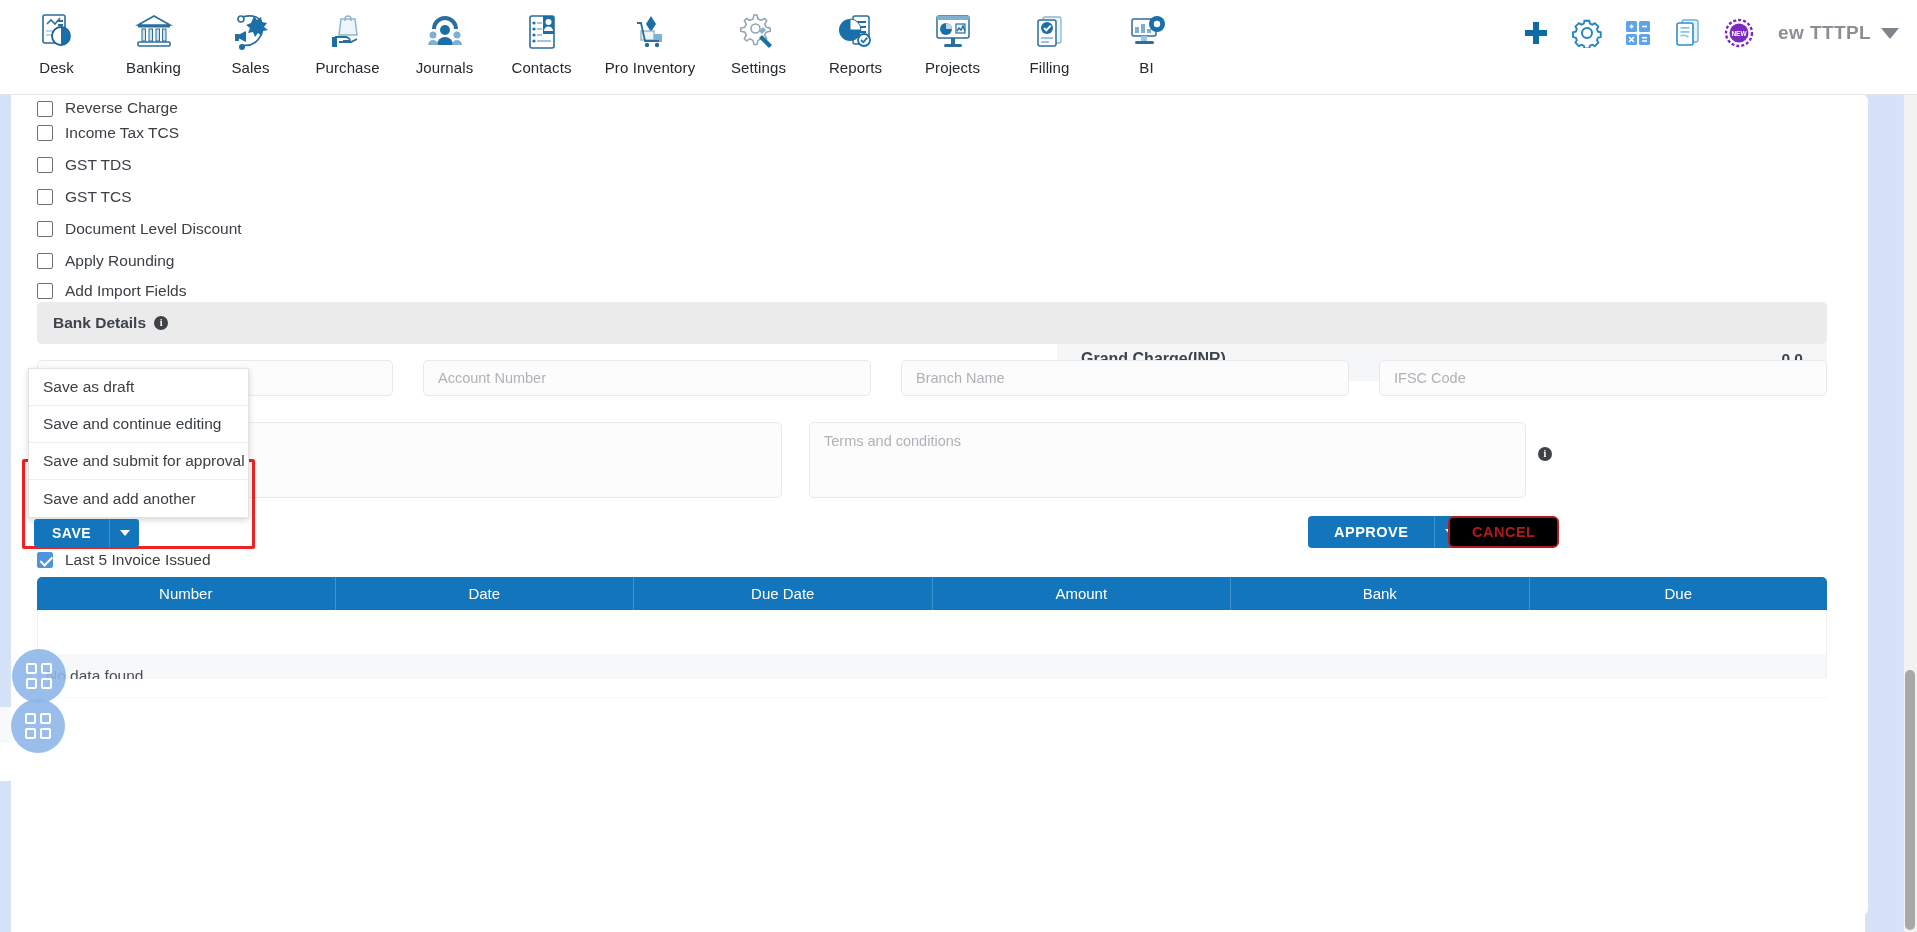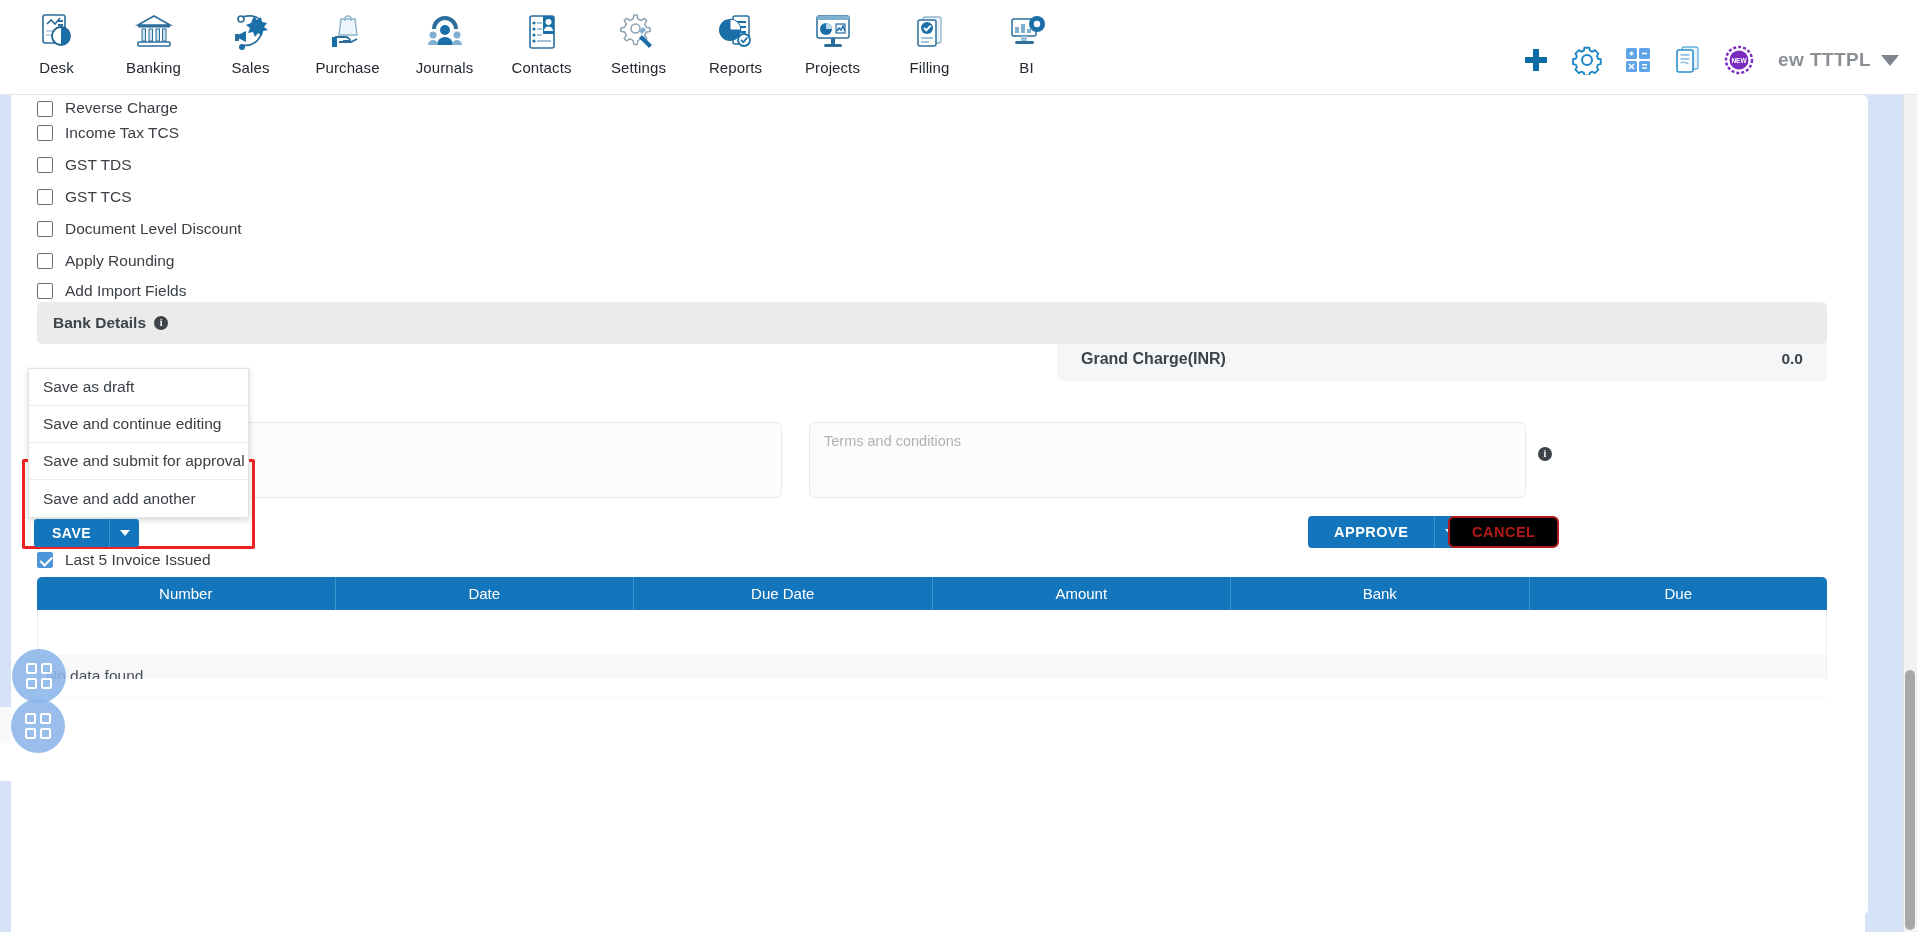--- a/index.html
+++ b/index.html
@@ -23,21 +23,21 @@
     width: 97px; padding-top: 9px;
     display: flex; flex-direction: column; align-items: center;
     cursor: pointer;
   }
   .nav-item .ico { height: 46px; display: flex; align-items: center; justify-content: center; }
   .nav-item .lbl {
     margin-top: 4px; font-size: 15px; color: #23292f; letter-spacing: .1px; white-space: nowrap;
   }
   .nav-right {
     position: absolute; right: 18px; top: 18px;
-    display: flex; align-items: center; gap: 22px; margin-top: 27px;
+    display: flex; align-items: center; gap: 22px;
   }
   .nav-right .ricon { cursor: pointer; display: flex; align-items: center; justify-content: center; }
   .org-name {
     font-size: 19px; font-weight: bold; color: #8a8f96; letter-spacing: .4px;
     margin-left: 2px; white-space: nowrap;
   }
   .chev {
     width: 0; height: 0; border-left: 9px solid transparent; border-right: 9px solid transparent;
     border-top: 11px solid #7f858c; margin-left: 10px; cursor: pointer;
   }
@@ -340,20 +340,33 @@
               <rect x="16" y="17" width="5" height="2" fill="#9fc4dd"></rect>
             <circle cx="13" cy="24" r="1.6" fill="#2b6e9c"></circle>
               <rect x="16" y="23" width="5" height="2" fill="#9fc4dd"></rect>
             <circle cx="13" cy="30" r="1.6" fill="#2b6e9c"></circle>
               <rect x="16" y="29" width="14" height="2" fill="#9fc4dd"></rect>
           </svg>
         </span>
         <span class="lbl">Contacts</span>
       </div>
 
+      <div class="nav-item" style="width:120px">
+        <span class="ico">
+          <svg width="42" height="42" viewBox="0 0 42 42">
+            <path d="M22 5 l5 8 -5 8 -5 -8 z" fill="#1b6fa8"></path>
+            <rect x="12" y="20" width="13" height="9" fill="#eef5fa" stroke="#8fb4cd" stroke-width="1.4"></rect>
+            <rect x="25" y="23" width="8" height="8" fill="#7fb0d2"></rect>
+            <path d="M8 12 h4 l4 18 h14" fill="none" stroke="#2b6e9c" stroke-width="1.8"></path>
+            <circle cx="18" cy="34" r="2.2" fill="#2b6e9c"></circle>
+              <circle cx="28" cy="34" r="2.2" fill="#2b6e9c"></circle>
+          </svg>
+        </span>
+        <span class="lbl">Pro Inventory</span>
+      </div>
 
       <div class="nav-item">
         <span class="ico">
           <svg width="42" height="42" viewBox="0 0 42 42">
             <path d="M16 4 l3 0 1 4 3 1.5 3.5-2 2.2 2.2 -2 3.5 1.5 3 4 1 0 3 -4 1 -1.5 3 2 3.5 -2.2 2.2 -3.5-2 -3 1.5 -1 4 -3 0 -1-4 -3-1.5 -3.5 2 -2.2-2.2 2-3.5 -1.5-3 -4-1 0-3 4-1 1.5-3 -2-3.5 2.2-2.2 3.5 2 3-1.5 z" fill="#fff" stroke="#8fa3b0" stroke-width="1.5"></path>
             <circle cx="17.5" cy="17.5" r="4.5" fill="#fff" stroke="#8fa3b0" stroke-width="1.5"></circle>
             <path d="M24 24 l10 10 -3 3 -10-10 z" fill="#1b6fa8"></path>
             <path d="M21 20 l4-4 3 3 -4 4 z" fill="#7fb0d2"></path>
           </svg>
         </span>
@@ -531,20 +544,26 @@
       <div class="grand-total">
         <span class="gt-label">Grand Charge(INR)</span>
         <span class="gt-value">0.0</span>
       </div>
 
       <div class="section-head">
         <span class="t">Bank Details</span>
         <span class="info-i">i</span>
       </div>
 
+      <div class="inputs-row">
+        <div class="fld">Bank Name</div>
+        <div class="fld">Account Number</div>
+        <div class="fld">Branch Name</div>
+        <div class="fld">IFSC Code</div>
+      </div>
 
       <div class="ta-left"></div>
       <div class="ta-right">Terms and conditions</div>
       <span class="ta-info info-i">i</span>
 
       <div class="btn-approve-grp">
         <button class="btn-approve">APPROVE</button>
         <span class="btn-approve-caret">
           <span class="caret-dn"></span>
         </span>

